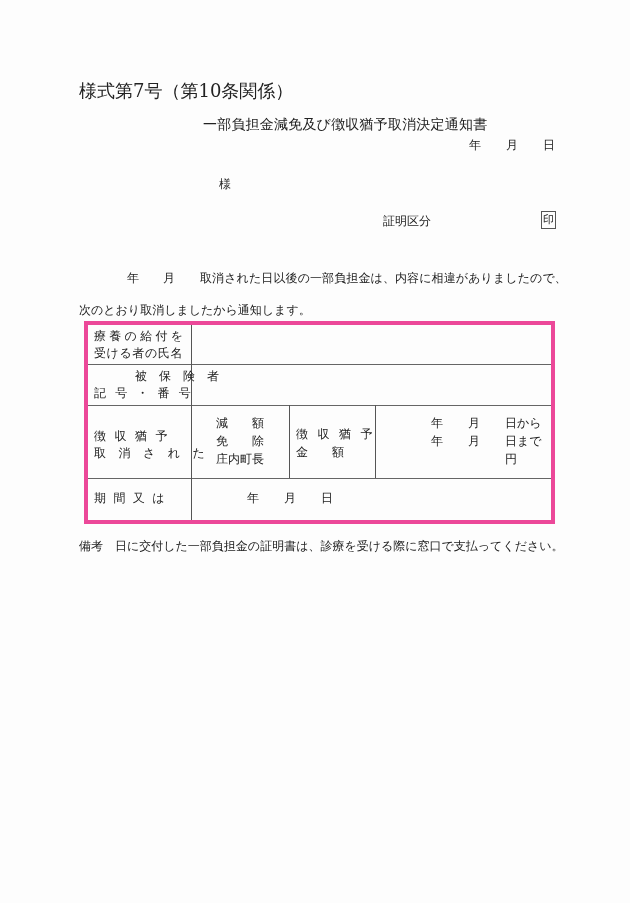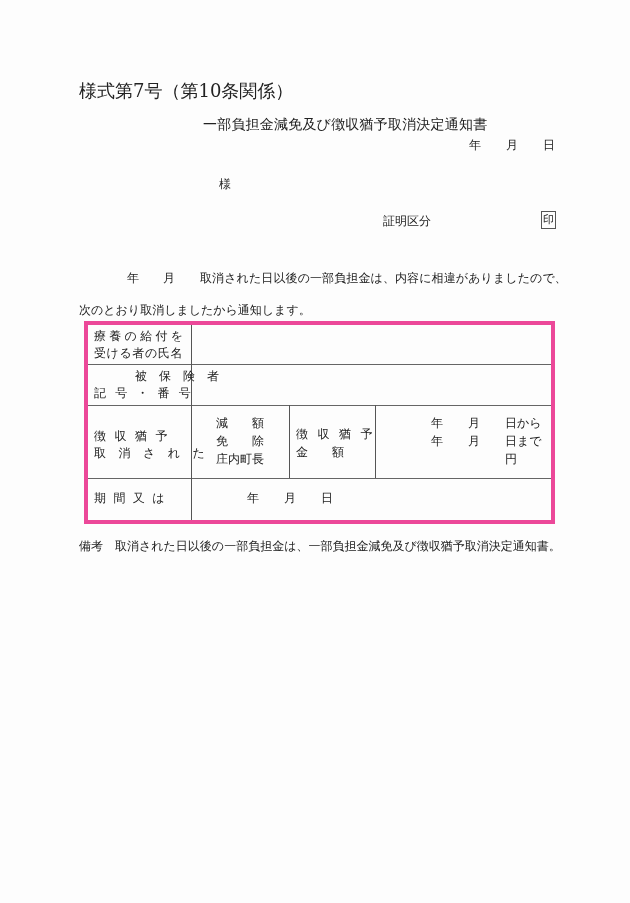--- a/index.html
+++ b/index.html
@@ -109,13 +109,13 @@
   <div class="cell-text" style="left:417px; top:110px">日まで</div>
 
   <div class="cell-text" style="left:417px; top:128px">円</div>
 
   <div class="cell-text" style="left:6px; top:167px; letter-spacing:7.4px">期間又は</div>
   <div class="cell-text" style="left:159px; top:167px">年</div>
   <div class="cell-text" style="left:196px; top:167px">月</div>
   <div class="cell-text" style="left:233px; top:167px">日</div>
 </div>
 
-<div class="abs remark">備考　取消された日以後の一部負担金は、一部負担金減免及び徴収猶予取消決定通知書。</div>
+<div class="abs remark">備考　日に交付した一部負担金の証明書は、診療を受ける際に窓口で支払ってください。</div>
 
 </body></html>

